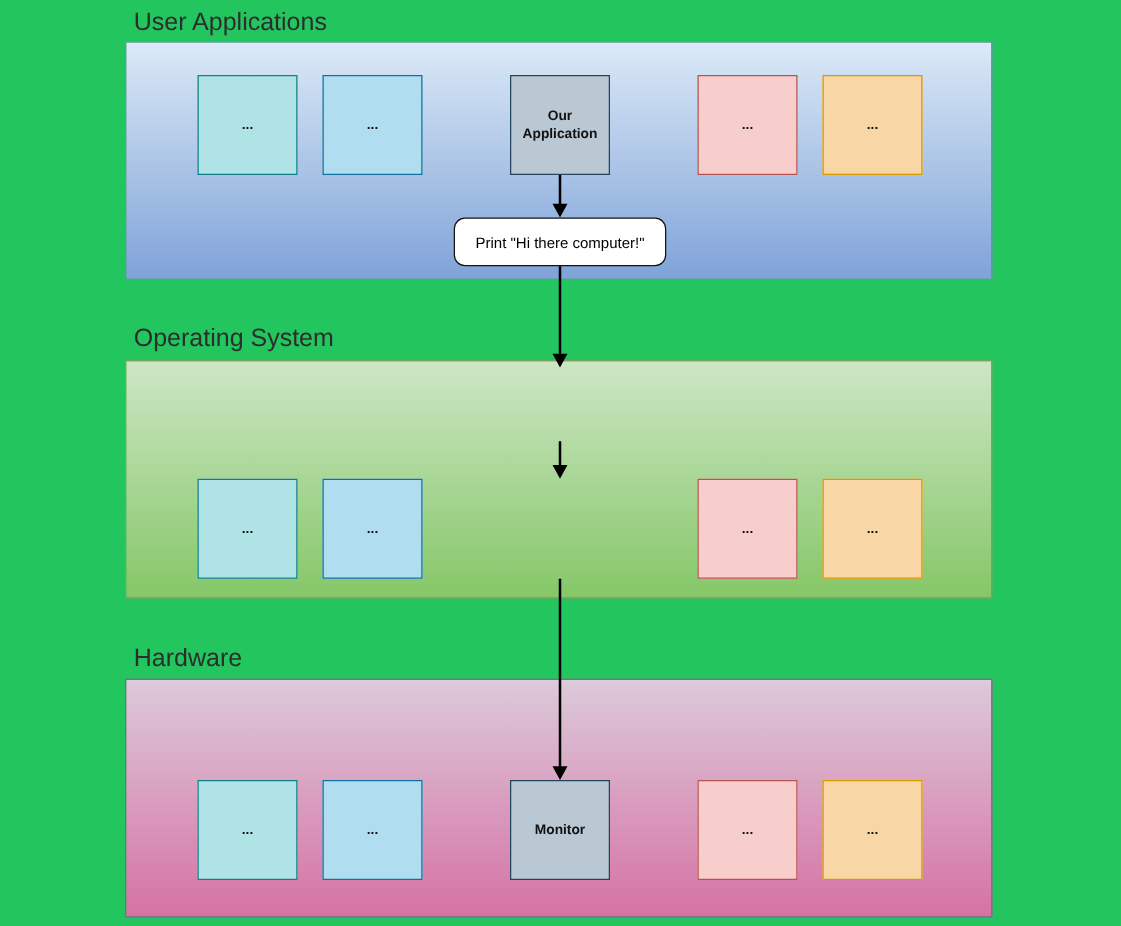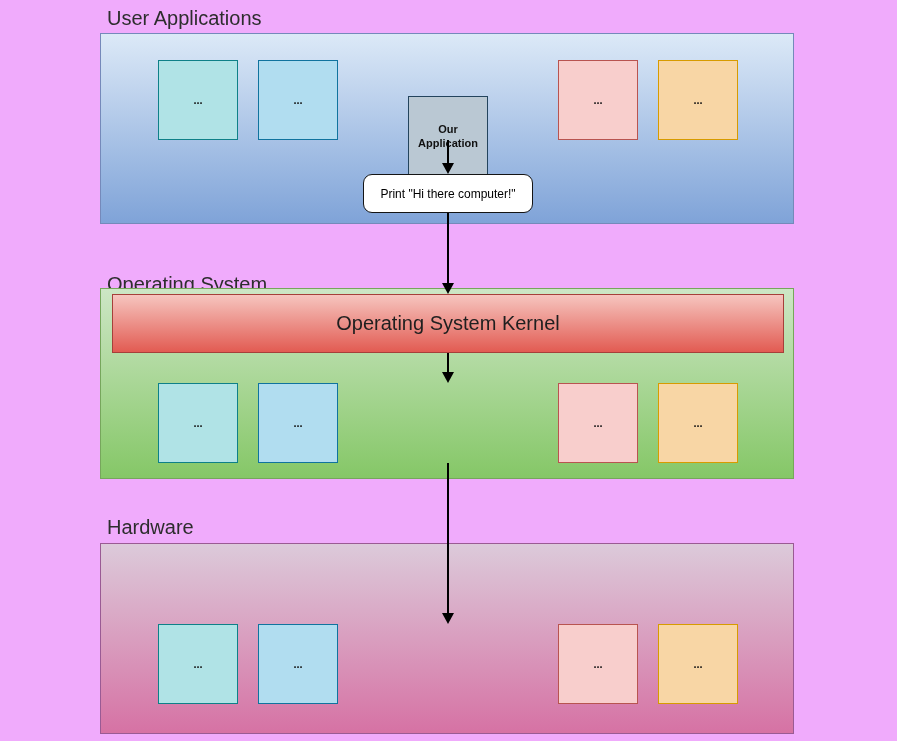--- a/index.html
+++ b/index.html
@@ -5,33 +5,33 @@
   html, body {
     margin: 0;
     padding: 0;
     background: #ffffff;
     font-family: "Liberation Sans", sans-serif;
   }
   #canvas {
     position: relative;
     width: 897px;
     height: 741px;
-    background: #f0abfc;
+    background: #22c55e;
     overflow: hidden;
   }
   .heading {
     position: absolute;
     left: 107px;
     font-size: 20px;
     line-height: 24px;
     color: #2d2d2d;
     white-space: nowrap;
   }
   .heading.h-apps { top: 6px; }
-  .heading.h-os   { top: 272px; }
+  .heading.h-os   { top: 259px; }
   .heading.h-hw   { top: 515px; text-align: right; }
 
   .band {
     position: absolute;
     left: 100px;
     width: 694px;
     height: 191px;
     box-sizing: border-box;
     border: 1px solid;
   }
@@ -69,21 +69,21 @@
   }
   .box.teal   { background: #b0e3e6; border-color: #0e8088; }
   .box.blue   { background: #b1ddf0; border-color: #10739e; }
   .box.gray   { background: #bac8d3; border-color: #23445d; }
   .box.pink   { background: #f8cecc; border-color: #b85450; }
   .box.orange { background: #f8d6a5; border-color: #d79b00; }
 
   
   .bx1 { left: 57px; }
   .bx2 { left: 157px; }
-  .bx3 { left: 307px; margin-top: 36px; }
+  .bx3 { left: 307px; }
   .bx4 { left: 457px; }
   .bx5 { left: 557px; }
   .row-apps .box { top: 26px; }
   .row-os   .box { top: 94px; }
   .row-hw   .box { top: 80px; }
 
   .kernel {
     position: absolute;
     left: 11px;
     top: 5px;
@@ -154,30 +154,30 @@
 
   <div class="band apps row-apps">
     <div class="box teal bx1">...</div>
     <div class="box blue bx2">...</div>
     <div class="box gray bx3">Our Application</div>
     <div class="box pink bx4">...</div>
     <div class="box orange bx5">...</div>
   </div>
 
   <div class="band os row-os">
-    <div class="kernel">Operating System Kernel</div>
     <div class="box teal bx1">...</div>
     <div class="box blue bx2">...</div>
     <div class="box pink bx4">...</div>
     <div class="box orange bx5">...</div>
   </div>
 
   <div class="band hw row-hw">
     <div class="box teal bx1">...</div>
     <div class="box blue bx2">...</div>
+    <div class="box gray bx3">Monitor</div>
     <div class="box pink bx4">...</div>
     <div class="box orange bx5">...</div>
   </div>
 
   <div class="vline a1-line"></div>
   <div class="ahead a1-head"></div>
 
   <div class="vline a2-line"></div>
   <div class="ahead a2-head"></div>
 

